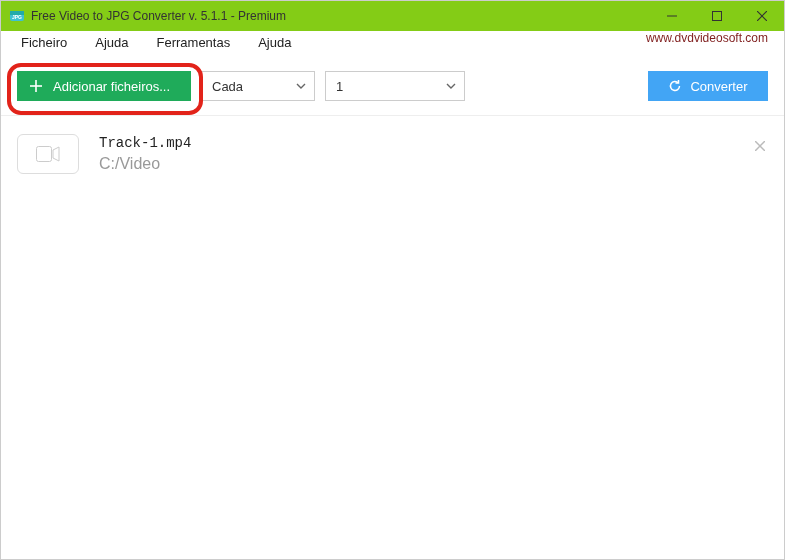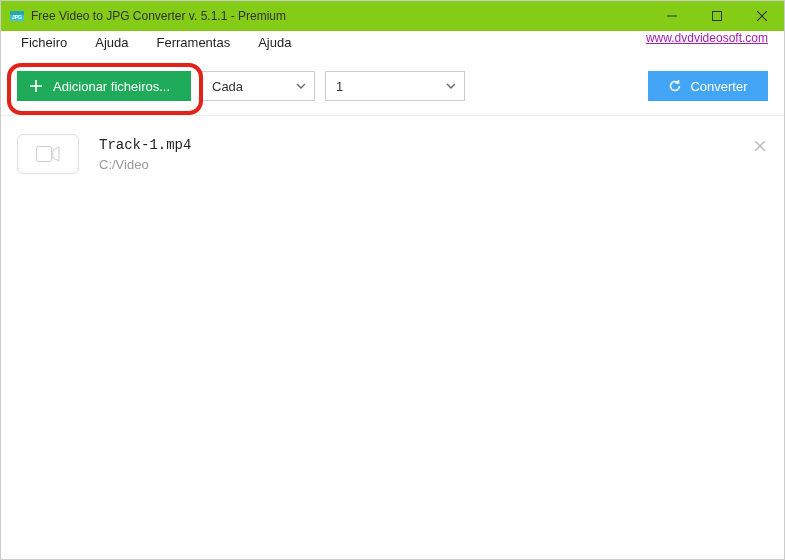--- a/index.html
+++ b/index.html
@@ -8,21 +8,21 @@
     .titlebar { height: 30px; display: flex; align-items: center; padding: 0 0 0 8px; background: #84cc16; }
     .titlebar .logo { width: 16px; height: 16px; margin-right: 6px; display: inline-flex; }
     .titlebar .title { font-size: 12px; color: #333; flex: 1; }
     .titlebar .win-controls { display: flex; }
     .titlebar .win-btn { width: 45px; height: 30px; display: flex; align-items: center; justify-content: center; cursor: pointer; }
     .titlebar .win-btn svg { pointer-events: none; }
 
     .menubar { height: 30px; display: flex; align-items: flex-start; padding: 0 16px; }
     .menubar .menu-item { font-size: 13px; color: #222; padding: 4px 12px 4px 4px; margin-right: 12px; cursor: pointer; }
     .menubar .spacer { flex: 1; }
-    .menubar .link { font-size: 12px; color: #a21caf; text-decoration: underline; cursor: pointer; }
+    .menubar .link { font-size: 12px; color: #7f1d1d; cursor: pointer; }
 
     .toolbar-wrap { position: relative; padding: 10px 16px 14px 16px; border-bottom: 1px solid #eee; }
     .toolbar { display: flex; align-items: center; gap: 10px; }
 
     .highlight-box {
       position: absolute;
       top: 2px;
       left: 6px;
       width: 196px;
       height: 52px;
@@ -41,21 +41,21 @@
     .select.w1 { width: 114px; }
     .select.w2 { width: 140px; }
     .select.w3 { width: 140px; }
     .select .caret { position: absolute; right: 8px; top: 50%; transform: translateY(-50%); width: 10px; height: 10px; display: inline-flex; }
 
     .content { flex: 1; overflow: auto; padding: 12px 0; }
     .file-item { display: flex; align-items: center; padding: 6px 16px; position: relative; }
     .thumb { width: 62px; height: 40px; border: 1px solid #ddd; border-radius: 6px; display: flex; align-items: center; justify-content: center; margin-right: 20px; }
     .thumb svg { }
     .file-meta .name { font-size: 14px; color: #222; margin-bottom: 4px; font-family: Liberation Mono, monospace; }
-    .file-meta .path { font-size: 13px; color: #999; }
+    .file-meta .path { font-size: 16px; color: #999; }
     .remove { position: absolute; right: 16px; top: 10px; width: 16px; height: 16px; cursor: pointer; display: flex; align-items: center; justify-content: center; color: #bbb; }
 
     .tool-spacer { flex: 1; }
   </style>
 </head>
 <body>
 
 <div class="titlebar">
   <span class="logo">
     <svg viewBox="0 0 16 16">

